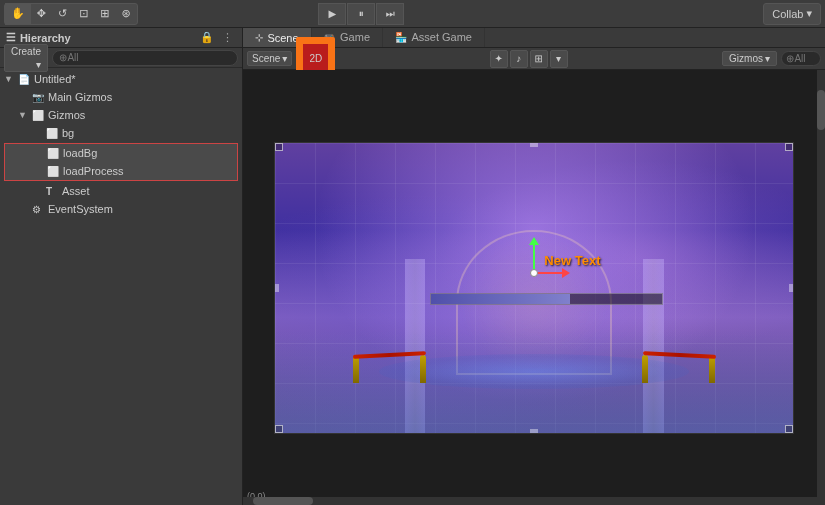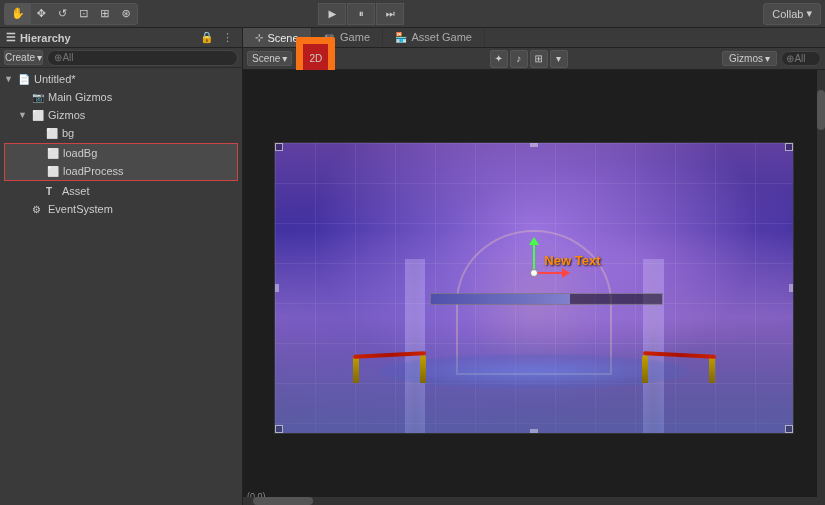--- a/index.html
+++ b/index.html
@@ -132,25 +132,26 @@
       align-items: center;
       padding: 0 4px;
       gap: 4px;
     }
     .create-btn {
       background: #4a4a4a;
       border: 1px solid #555;
       border-radius: 2px;
       color: #ccc;
       font-size: 10px;
-      padding: 1px 0;
+      padding: 1px 6px;
       cursor: pointer;
       display: flex;
       align-items: flex-end;
       gap: 2px;
+      flex-direction: column;
     }
     .search-box {
       flex: 1;
       display: flex;
       align-items: center;
       background: #2a2a2a;
       border: 1px solid #444;
       border-radius: 10px;
       padding: 0 6px;
       height: 16px;

